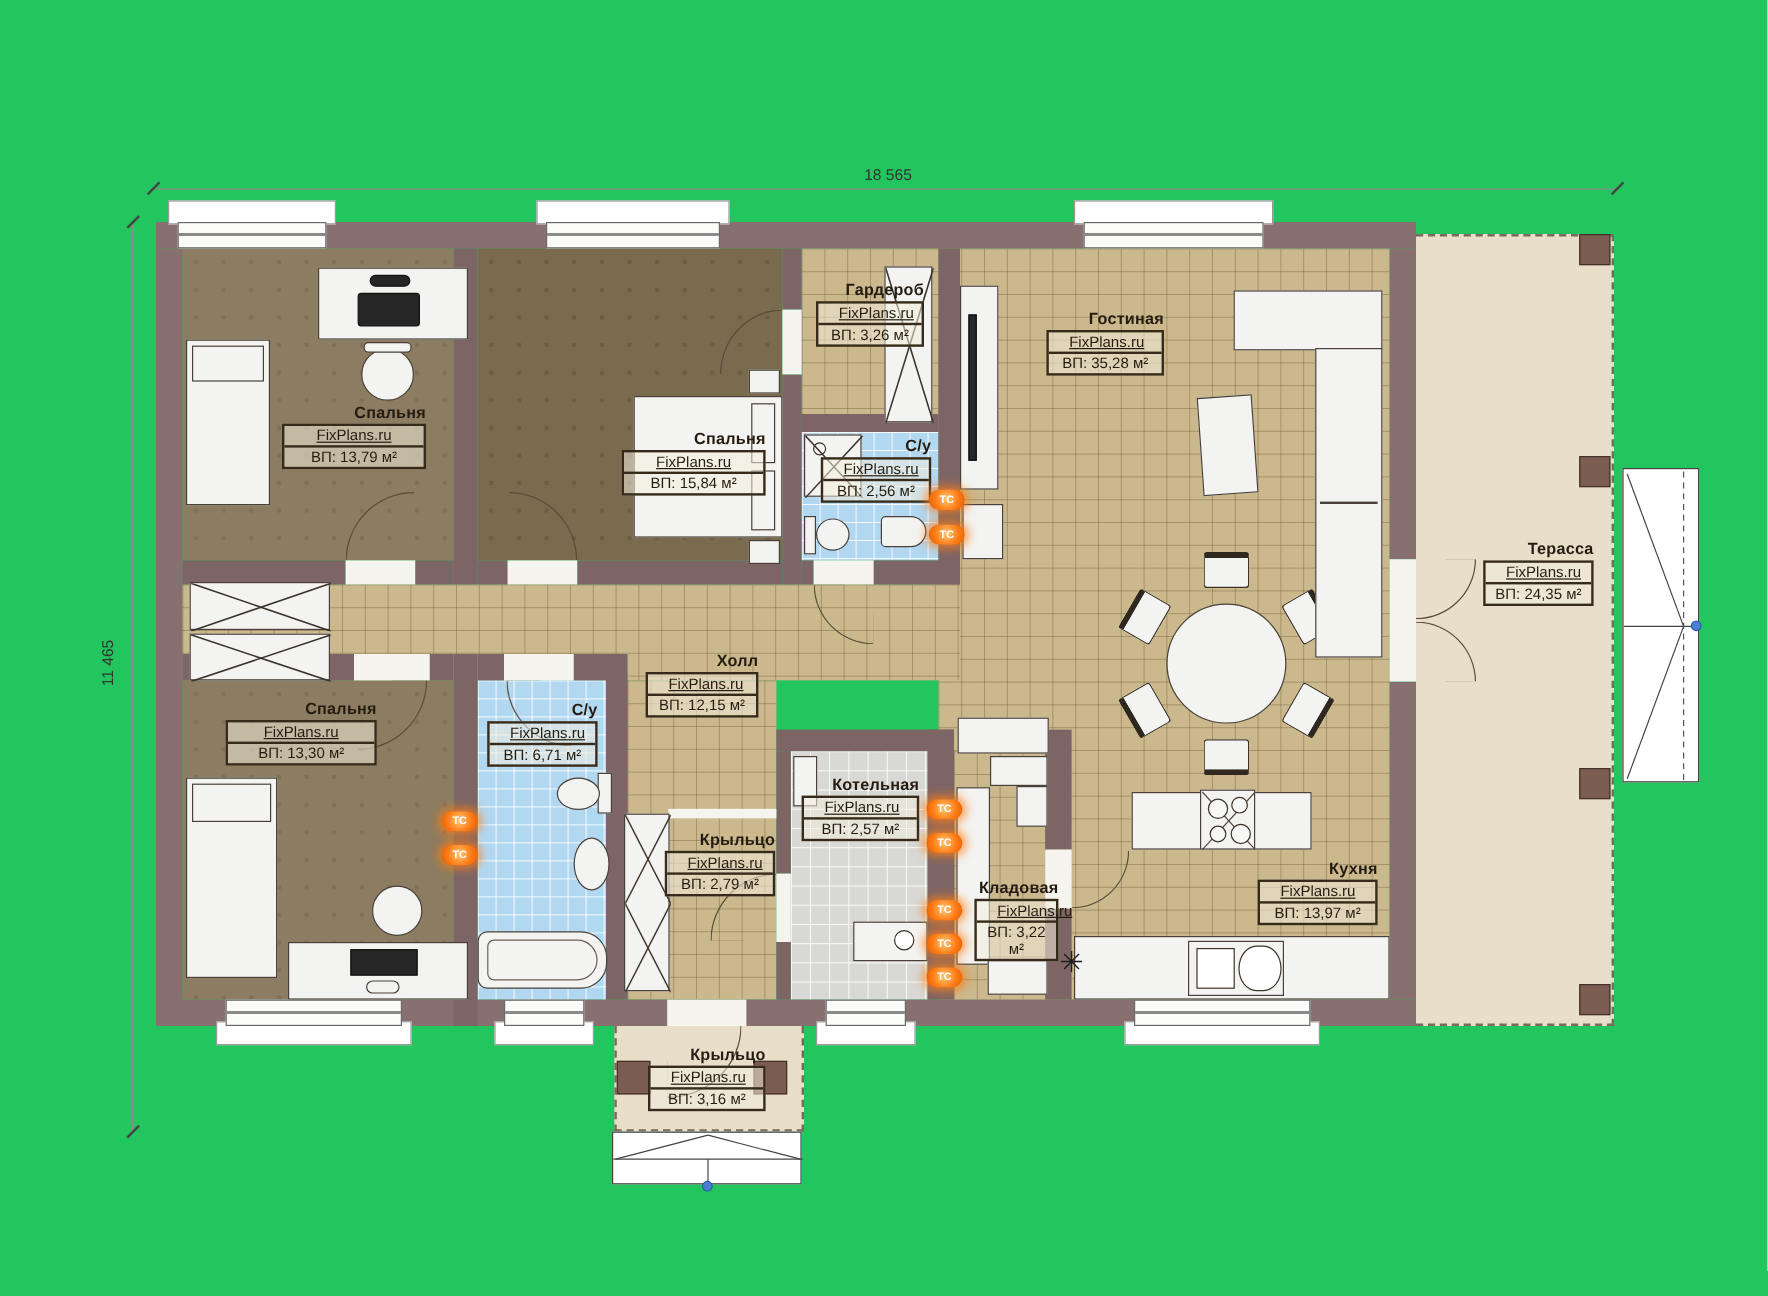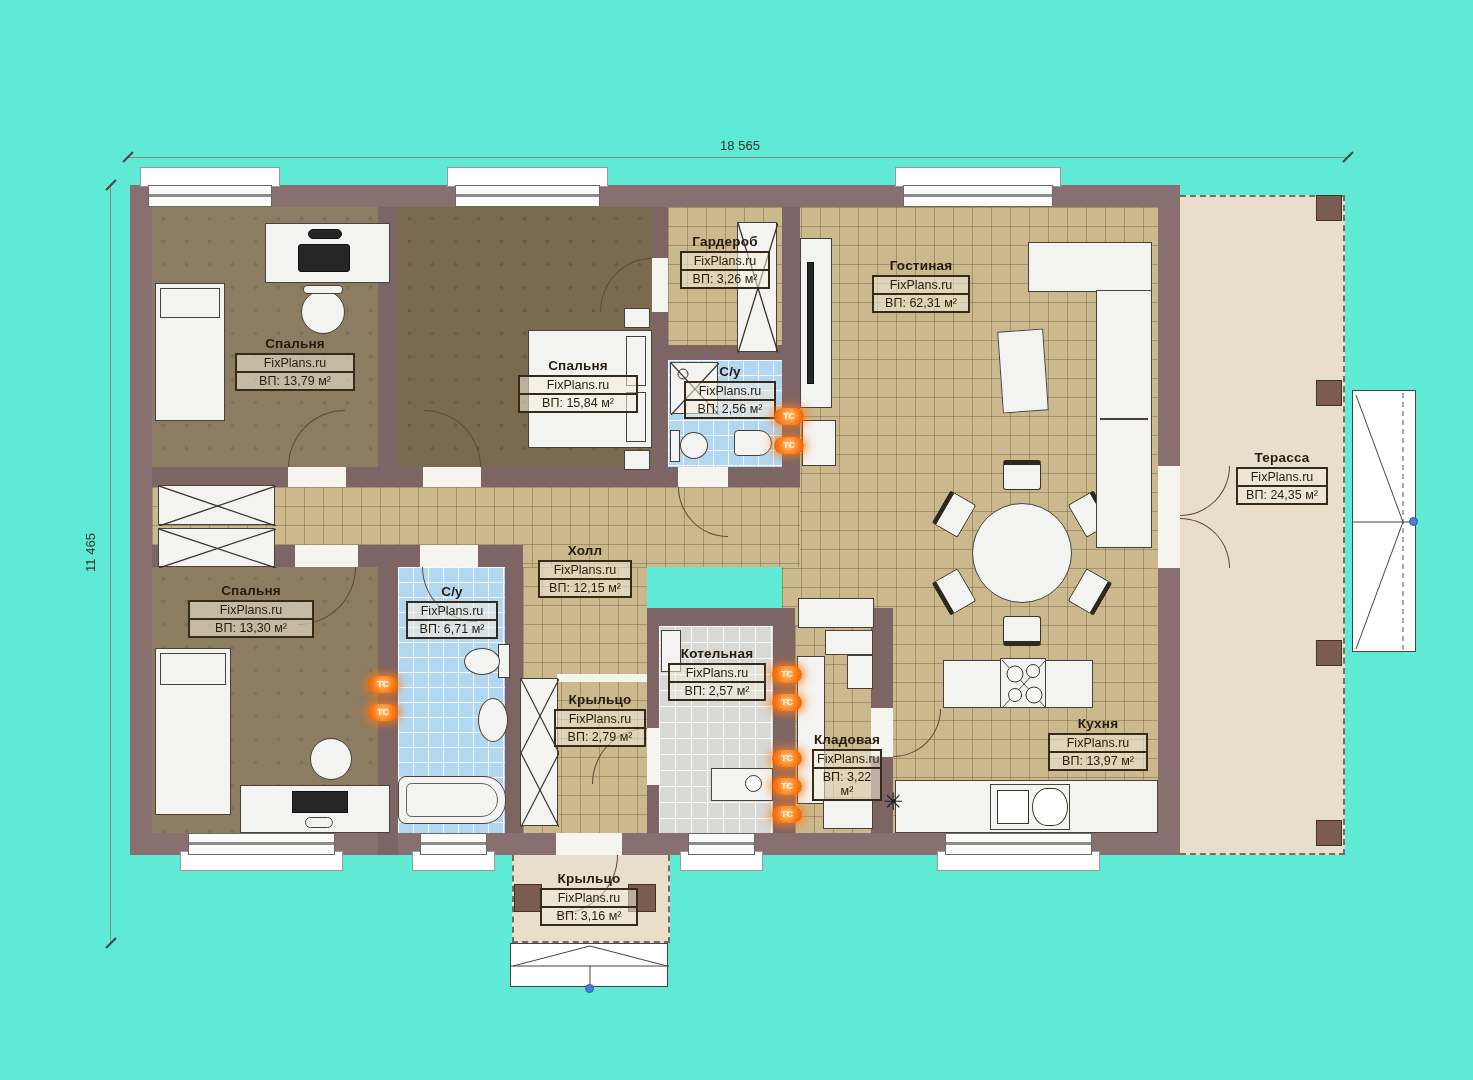--- a/index.html
+++ b/index.html
@@ -1,16 +1,16 @@
 <!DOCTYPE html>
 <html><head>
 <meta charset="utf-8">
 <style>
   html,body{margin:0;padding:0;background:#fff;}
-  #canvas{position:relative;width:1473px;height:1080px;background:#5eead4;overflow:hidden;
+  #canvas{position:relative;width:1473px;height:1080px;background:#22c55e;overflow:hidden;
           font-family:"Liberation Sans","DejaVu Sans",sans-serif;}
   .abs{position:absolute;box-sizing:border-box;}
   
   .tile-tan{background-color:#cbb88d;
     background-image:linear-gradient(rgba(118,98,64,.45) 1px,transparent 1px),
                      linear-gradient(90deg,rgba(118,98,64,.45) 1px,transparent 1px);
     background-size:19px 19px;z-index:2;}
   .tile-blue{background-color:#b2d7f1;
     background-image:linear-gradient(rgba(255,255,255,.85) 1px,transparent 1px),
                      linear-gradient(90deg,rgba(255,255,255,.85) 1px,transparent 1px);
@@ -29,23 +29,23 @@
   .sill{background:#fff;border:1px solid #9a9a9a;z-index:14;}
   .gap{background:#f6f4ef;z-index:15;}
   .furn{background:#f3f3f1;border:1.5px solid #49413a;z-index:20;}
   .dark{background:#262626;border:1px solid #111;z-index:22;}
   .arc{border:1.6px solid #5d4a39;background:transparent;z-index:18;}
   .arc-tl{border-right:none;border-bottom:none;border-radius:100% 0 0 0;}
   .arc-tr{border-left:none;border-bottom:none;border-radius:0 100% 0 0;}
   .arc-bl{border-right:none;border-top:none;border-radius:0 0 0 100%;}
   .arc-br{border-left:none;border-top:none;border-radius:0 0 100% 0;}
   .room-label{position:absolute;text-align:center;color:#241c10;z-index:30;}
-  .rl-title{font-weight:bold;font-size:13.5px;margin-bottom:2px;letter-spacing:.2px;}
+  .rl-title{font-weight:bold;font-size:13.5px;margin-bottom:2px;letter-spacing:.2px;text-align:right;}
   .rl-box{border:2px solid #362b1a;background:rgba(243,236,220,.55);font-size:12.5px;}
-  .rl-brand{padding:1px 3px;border-bottom:2px solid #362b1a;}
+  .rl-brand{padding:1px 17px;border-bottom:2px solid #362b1a;text-decoration:underline;}
   .rl-area{padding:1px 3px;}
   .badge{position:absolute;width:30px;height:17px;border-radius:9px;
     background:radial-gradient(circle at 50% 45%,#ffc877 0%,#ff7d17 55%,#e05a00 100%);
     box-shadow:0 0 8px 3px rgba(255,125,20,.75);
     color:#fff;font-weight:bold;font-size:9px;line-height:17px;text-align:center;z-index:32;}
   .post{background:#7b5c50;border:1px solid #463128;z-index:12;}
   .dashed{border:2px dashed #7a695d;}
   .chair{position:absolute;width:38px;height:30px;background:#f3f3f1;border:1.5px solid #3c342c;
     border-top:5px solid #2e2820;border-radius:3px;box-sizing:border-box;z-index:19;}
   .dim{position:absolute;color:#333;font-size:13px;z-index:6;}
@@ -323,21 +323,21 @@
     <div class="rl-box">
         <div class="rl-brand">FixPlans.ru</div>
     <div class="rl-area">ВП: 2,56 м²</div>
       </div>
     </div>
 
   <div class="room-label" style="left:872px;top:258px;width:98px;">
     <div class="rl-title">Гостиная</div>
     <div class="rl-box">
         <div class="rl-brand">FixPlans.ru</div>
-    <div class="rl-area">ВП: 62,31 м²</div>
+    <div class="rl-area">ВП: 35,28 м²</div>
       </div>
     </div>
 
   <div class="room-label" style="left:1236px;top:450px;width:92px;">
     <div class="rl-title">Терасса</div>
     <div class="rl-box">
         <div class="rl-brand">FixPlans.ru</div>
     <div class="rl-area">ВП: 24,35 м²</div>
       </div>
     </div>

